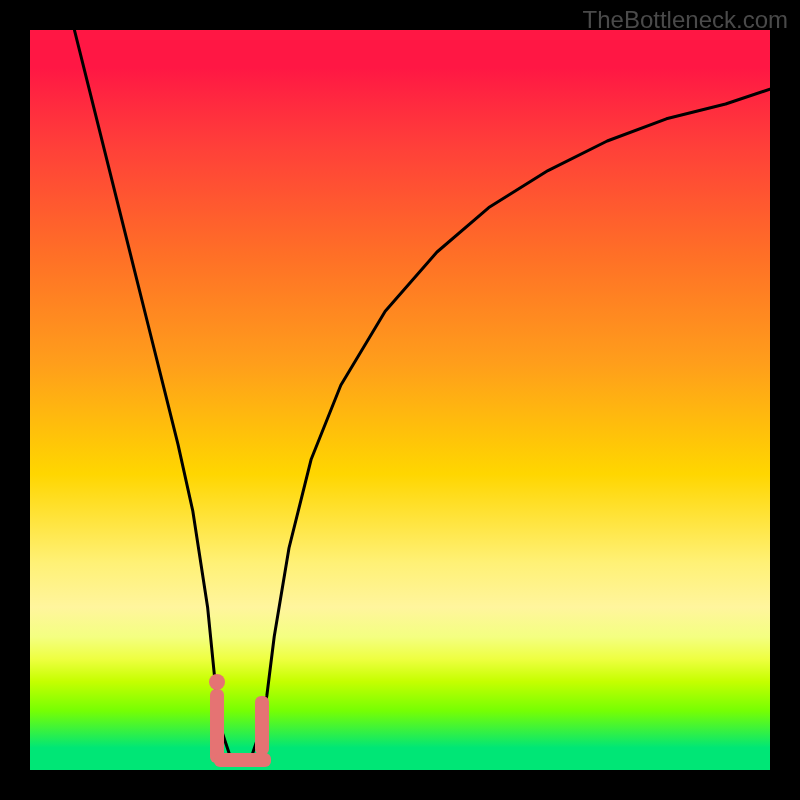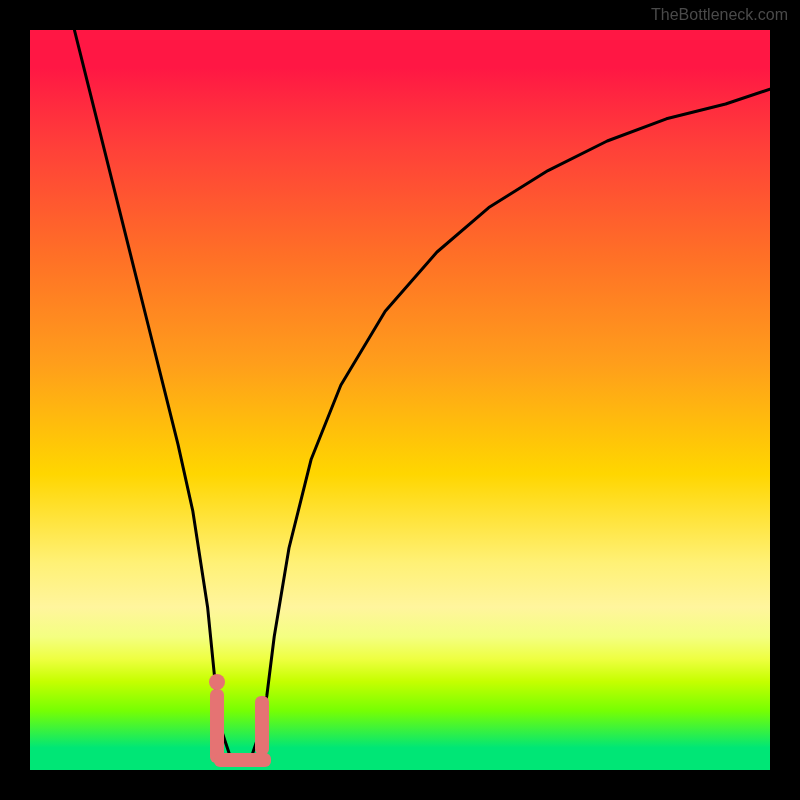--- a/index.html
+++ b/index.html
@@ -32,21 +32,21 @@
       #76ff03 92%,
       #00e676 97%,
       #00e676 100%
     );
   }
   .watermark {
     position: absolute;
     top: 6px;
     right: 12px;
     font-family: Arial, sans-serif;
-    font-size: 16px;
+    font-size: 24px;
     color: #4a4a4a;
     font-weight: 500;
   }
   svg.curve {
     position: absolute;
     left: 0;
     top: 0;
     width: 740px;
     height: 740px;
   }

